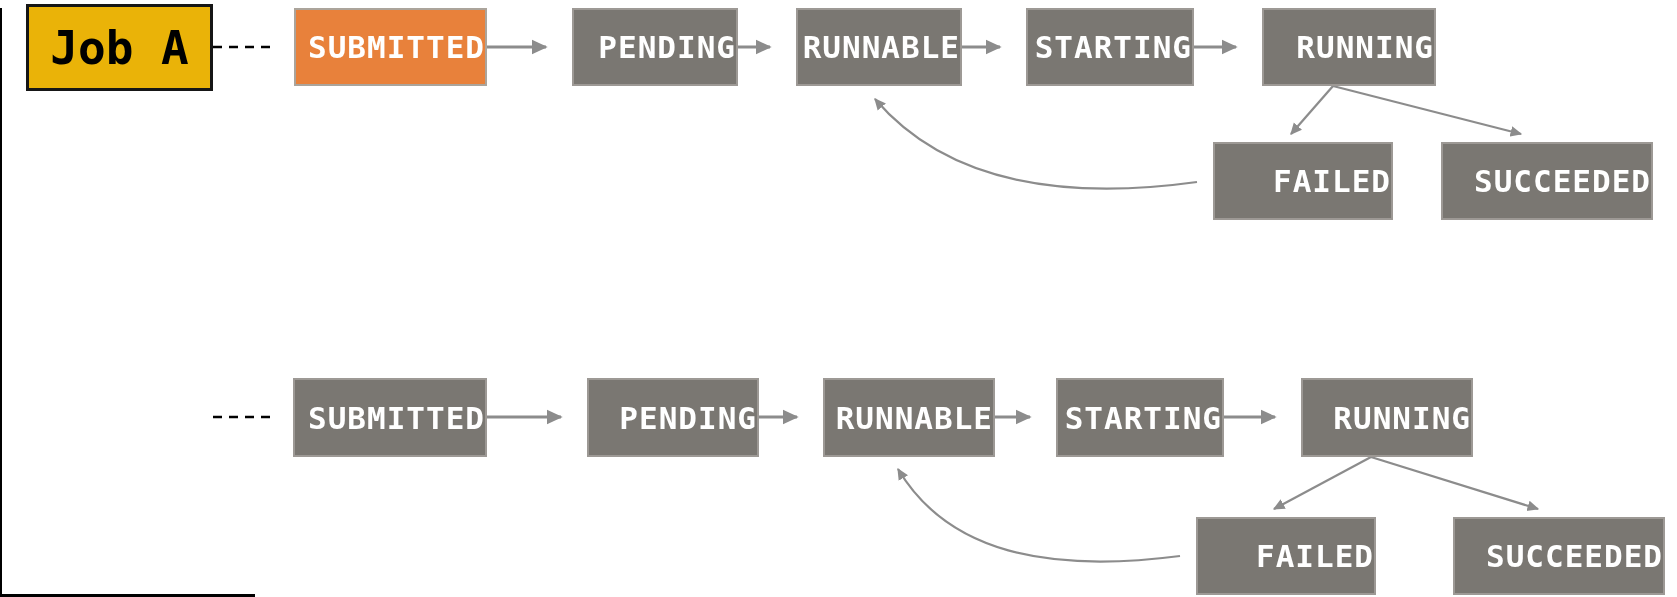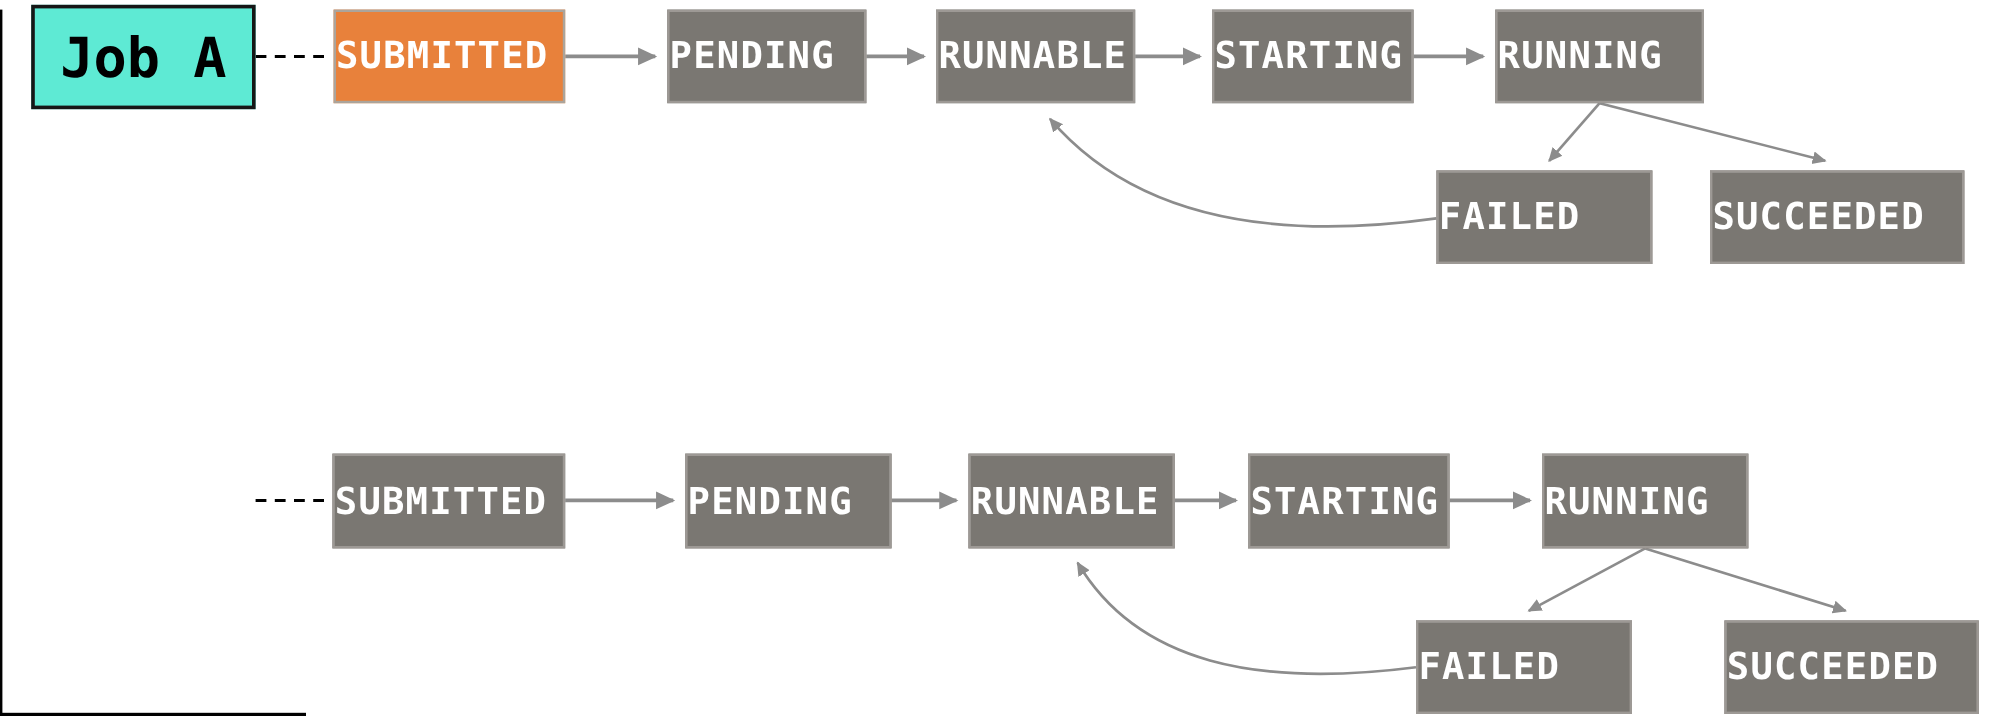--- a/index.html
+++ b/index.html
@@ -15,39 +15,40 @@
     position: absolute;
     left: 0; top: 0;
     width: 1677px; height: 597px;
     pointer-events: none;
   }
   .state {
     position: absolute;
     box-sizing: border-box;
     display: flex;
     align-items: center;
-    justify-content: flex-start;
+    justify-content: flex-end;
     background: var(--state-fill, #7a7772);
     border: 2px solid #9d9995;
     color: var(--state-text, #ffffff);
     font: bold 31px "DejaVu Sans Mono", monospace;
     letter-spacing: 1px;
     white-space: nowrap;
+    margin-left: 16px;
   }
   .state.highlight {
     background: var(--highlight-fill, #e8813b);
     border-color: #aba49b;
   }
   .job-label {
     position: absolute;
     box-sizing: border-box;
     display: flex;
     align-items: center;
     justify-content: center;
-    background: #5eead4;
+    background: #eab308;
     border: 3px solid #161616;
     color: var(--label-text, #000000);
     font: bold 46px "DejaVu Sans Mono", monospace;
     white-space: nowrap;
   }
   .dash {
     stroke: var(--connector-dashed, #000000);
     stroke-width: 2.5;
     stroke-dasharray: 9 7;
     fill: none;

